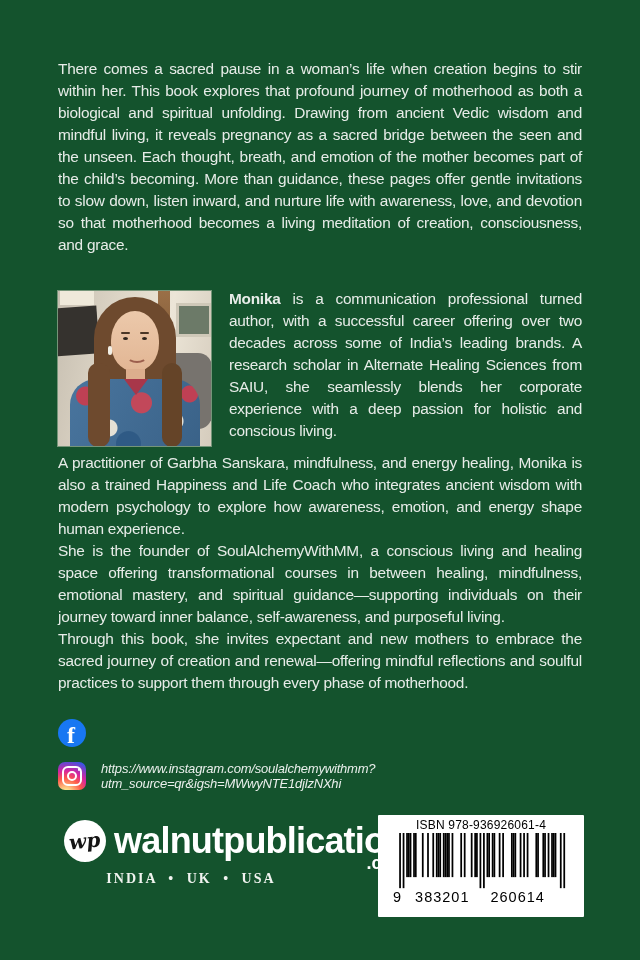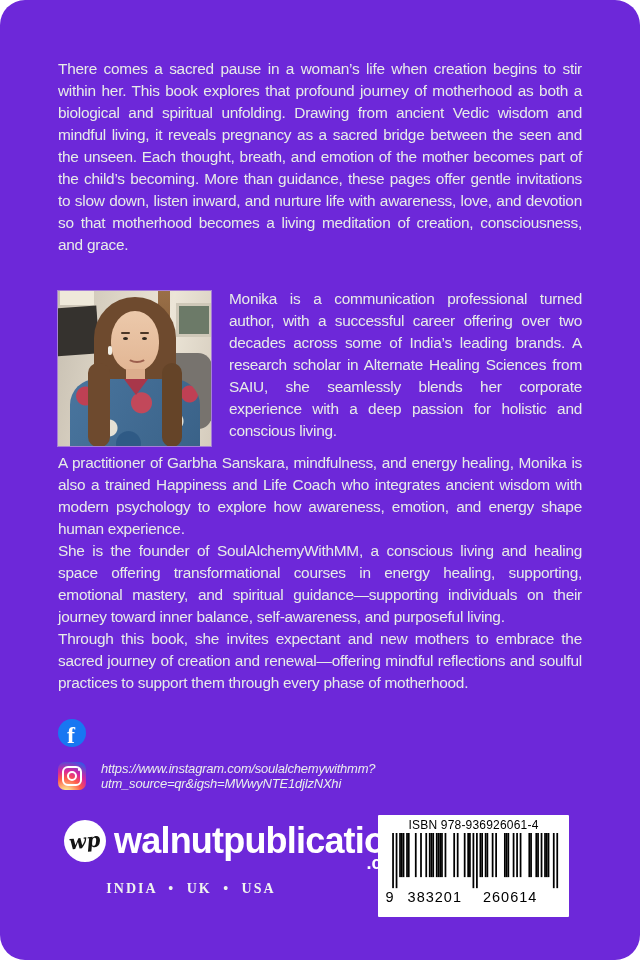--- a/index.html
+++ b/index.html
@@ -1,21 +1,20 @@
 <!DOCTYPE html>
 <html><head>
 <meta charset="utf-8">
 <style>
   html,body { margin:0; padding:0; }
   .cover {
     position:relative; width:640px; height:960px; overflow:hidden;
-    background:#6d28d9;
+    background:#14532d;
     color:#e7ece8;
     font-family:"Liberation Sans", sans-serif;
-    border-radius:25px;
   }
   .text-col { position:absolute; left:58px; top:58px; width:524px; }
 
   .synopsis {
     font-size:15.4px; line-height:22px; text-align:justify;
     letter-spacing:-0.25px; margin:0;
   }
 
   .bio { margin-top:32px; }
   .photo {
@@ -48,21 +47,21 @@
       radial-gradient(circle at 30% 72%, #e4e0d5 0 8px, rgba(0,0,0,0) 9px),
       radial-gradient(circle at 55% 35%, #c2485a 0 10px, rgba(0,0,0,0) 11px),
       radial-gradient(circle at 80% 62%, #e4e0d5 0 9px, rgba(0,0,0,0) 10px),
       radial-gradient(circle at 92% 22%, #bf4054 0 8px, rgba(0,0,0,0) 9px),
       radial-gradient(circle at 45% 95%, #2f5a85 0 12px, rgba(0,0,0,0) 13px),
       linear-gradient(120deg, #49759e, #3a6288);
   }
   .p-vneck { left:66px; top:88px; width:0; height:0; border-left:12px solid transparent; border-right:12px solid transparent; border-top:16px solid #a8374a; }
 
   .bio-text { font-size:15.4px; line-height:22px; text-align:justify; letter-spacing:-0.25px; margin:0; }
-  .bio-text b { font-weight:normal; }
+  .bio-text b { font-weight:bold; }
   .bio-par { clear:left; font-size:15.4px; line-height:22px; text-align:justify; letter-spacing:-0.25px; margin:0; }
 
   .social { margin-top:24px; clear:both; }
   .social-row { display:flex; align-items:center; margin-bottom:13px; height:30px; }
   .fb-icon {
     width:28px; height:28px; border-radius:50%; background:#1877f2;
     position:relative; overflow:hidden; flex:0 0 auto;
   }
   .fb-icon span {
     position:absolute; left:9px; top:2px; color:#fff;
@@ -92,26 +91,26 @@
     display:flex; align-items:center; justify-content:center;
   }
   .pub-monogram {
     font-family:"DejaVu Serif", serif; font-style:italic; font-weight:bold;
     font-size:20px; color:#141414; transform:rotate(-6deg); line-height:1;
   }
   .pub-name-wrap { position:relative; margin-left:8px; }
   .pub-name { font-size:36px; font-weight:bold; letter-spacing:-0.8px; color:#fff; }
   .pub-tld { position:absolute; right:-2px; bottom:-12px; font-size:18px; font-weight:bold; color:#fff; }
   .pub-regions {
-    margin-top:19px; text-align:center; font-family:"Liberation Serif", serif;
+    margin-top:9px; text-align:center; font-family:"Liberation Serif", serif;
     font-size:14px; font-weight:bold; letter-spacing:2px; word-spacing:6px; color:#f0f3ef;
   }
 
   .barcode {
-    position:absolute; left:378px; top:815px; width:191px; height:102px;
+    position:absolute; left:378px; top:815px; width:206px; height:102px;
     background:#ffffff; color:#000; border-radius:1px;
     display:flex; flex-direction:column; align-items:center;
   }
   .isbn-label { font-size:12px; margin-top:3px; letter-spacing:0.2px; white-space:nowrap; }
   .bars-svg { display:block; width:176px; height:57px; margin-top:1px; }
   .digits-row {
     width:176px; display:flex; align-items:baseline; font-size:14.5px;
     margin-top:-1px; letter-spacing:1px;
   }
   .d-left { margin-left:0; }
@@ -143,21 +142,21 @@
         <div class="p-smile"></div>
         <div class="p-ear"></div>
         <div class="p-neck"></div>
         <div class="p-top"></div>
         <div class="p-vneck"></div>
         <div class="p-strand-l"></div>
         <div class="p-strand-r"></div>
       </div>
       <p class="bio-text"><b>Monika</b><span> is a communication professional turned author, with a successful career offering over two decades across some of India’s leading brands. A research scholar in Alternate Healing Sciences from SAIU, she seamlessly blends her corporate experience with a deep passion for holistic and conscious living.</span></p>
       <p class="bio-par">A practitioner of Garbha Sanskara, mindfulness, and energy healing, Monika is also a trained Happiness and Life Coach who integrates ancient wisdom with modern psychology to explore how awareness, emotion, and energy shape human experience.</p>
-      <p class="bio-par">She is the founder of SoulAlchemyWithMM, a conscious living and healing space offering transformational courses in energy healing, supporting, emotional mastery, and spiritual guidance—supporting individuals on their journey toward inner balance, self-awareness, and purposeful living.</p>
+      <p class="bio-par">She is the founder of SoulAlchemyWithMM, a conscious living and healing space offering transformational courses in between healing, mindfulness, emotional mastery, and spiritual guidance—supporting individuals on their journey toward inner balance, self-awareness, and purposeful living.</p>
       <p class="bio-par">Through this book, she invites expectant and new mothers to embrace the sacred journey of creation and renewal—offering mindful reflections and soulful practices to support them through every phase of motherhood.</p>
     </div>
 
     <div class="social">
       <div class="social-row">
         <div class="fb-icon">
             <span>f</span>
           </div>
       </div>
       <div class="social-row">

